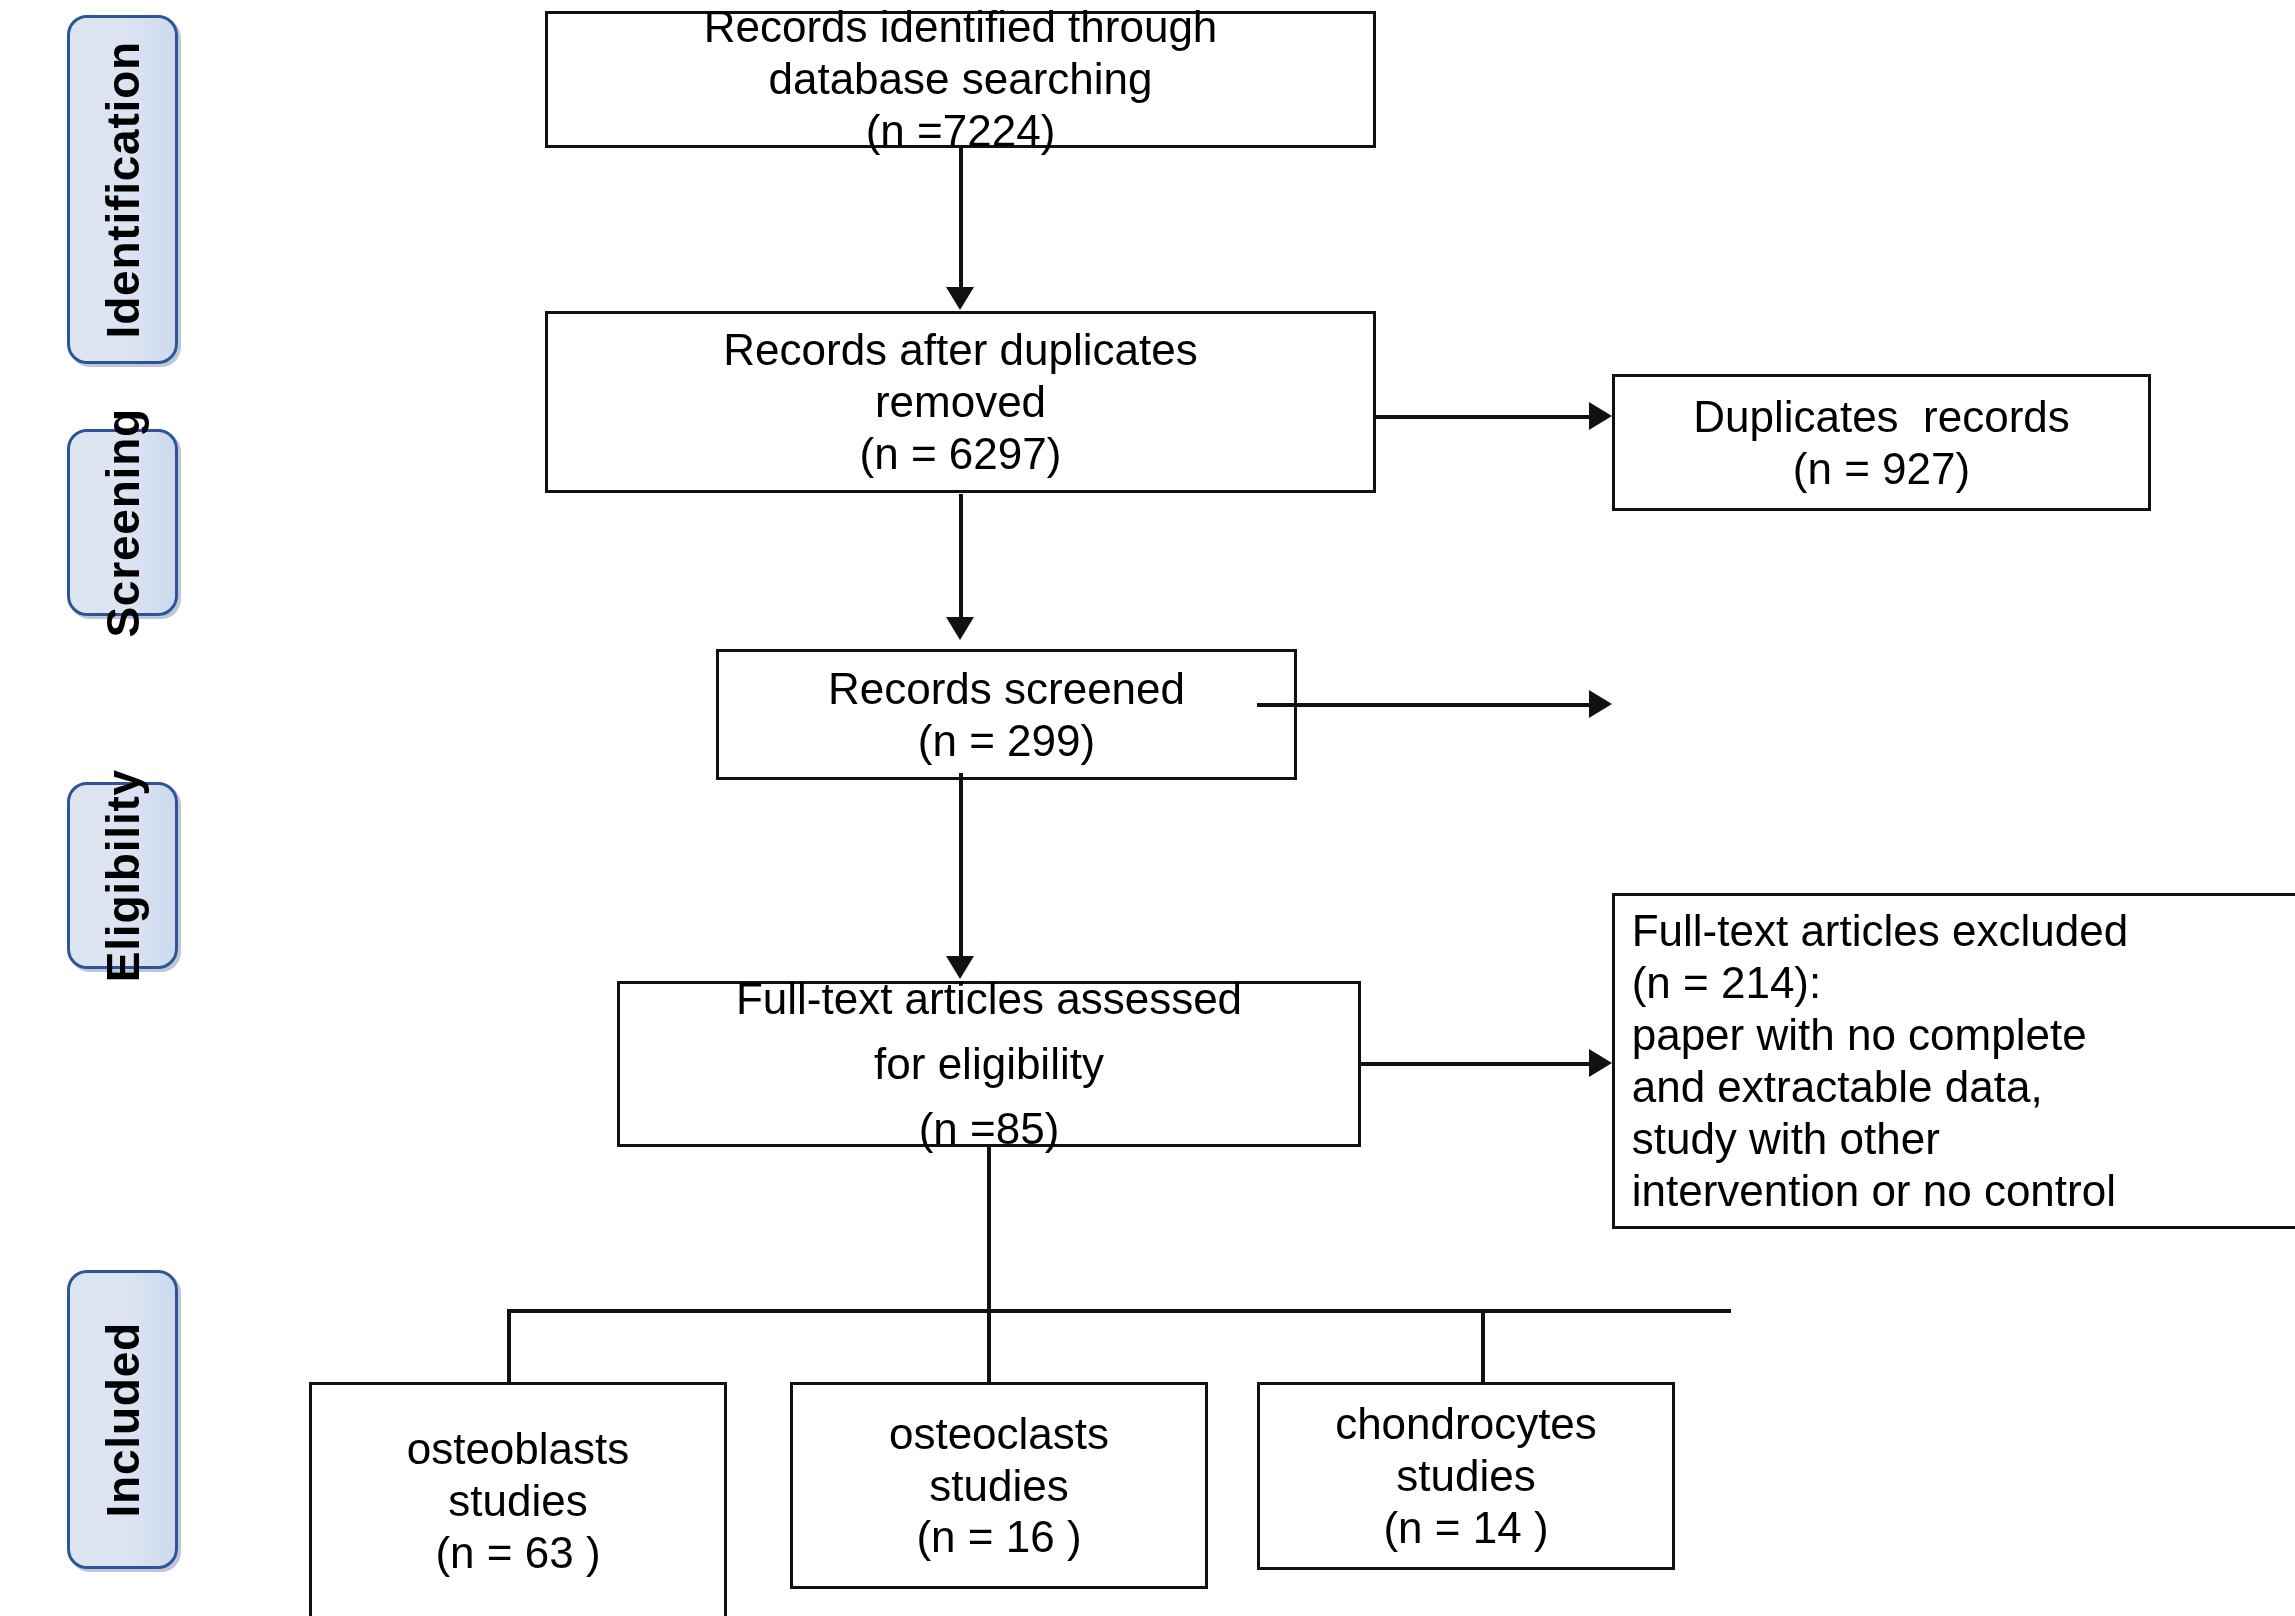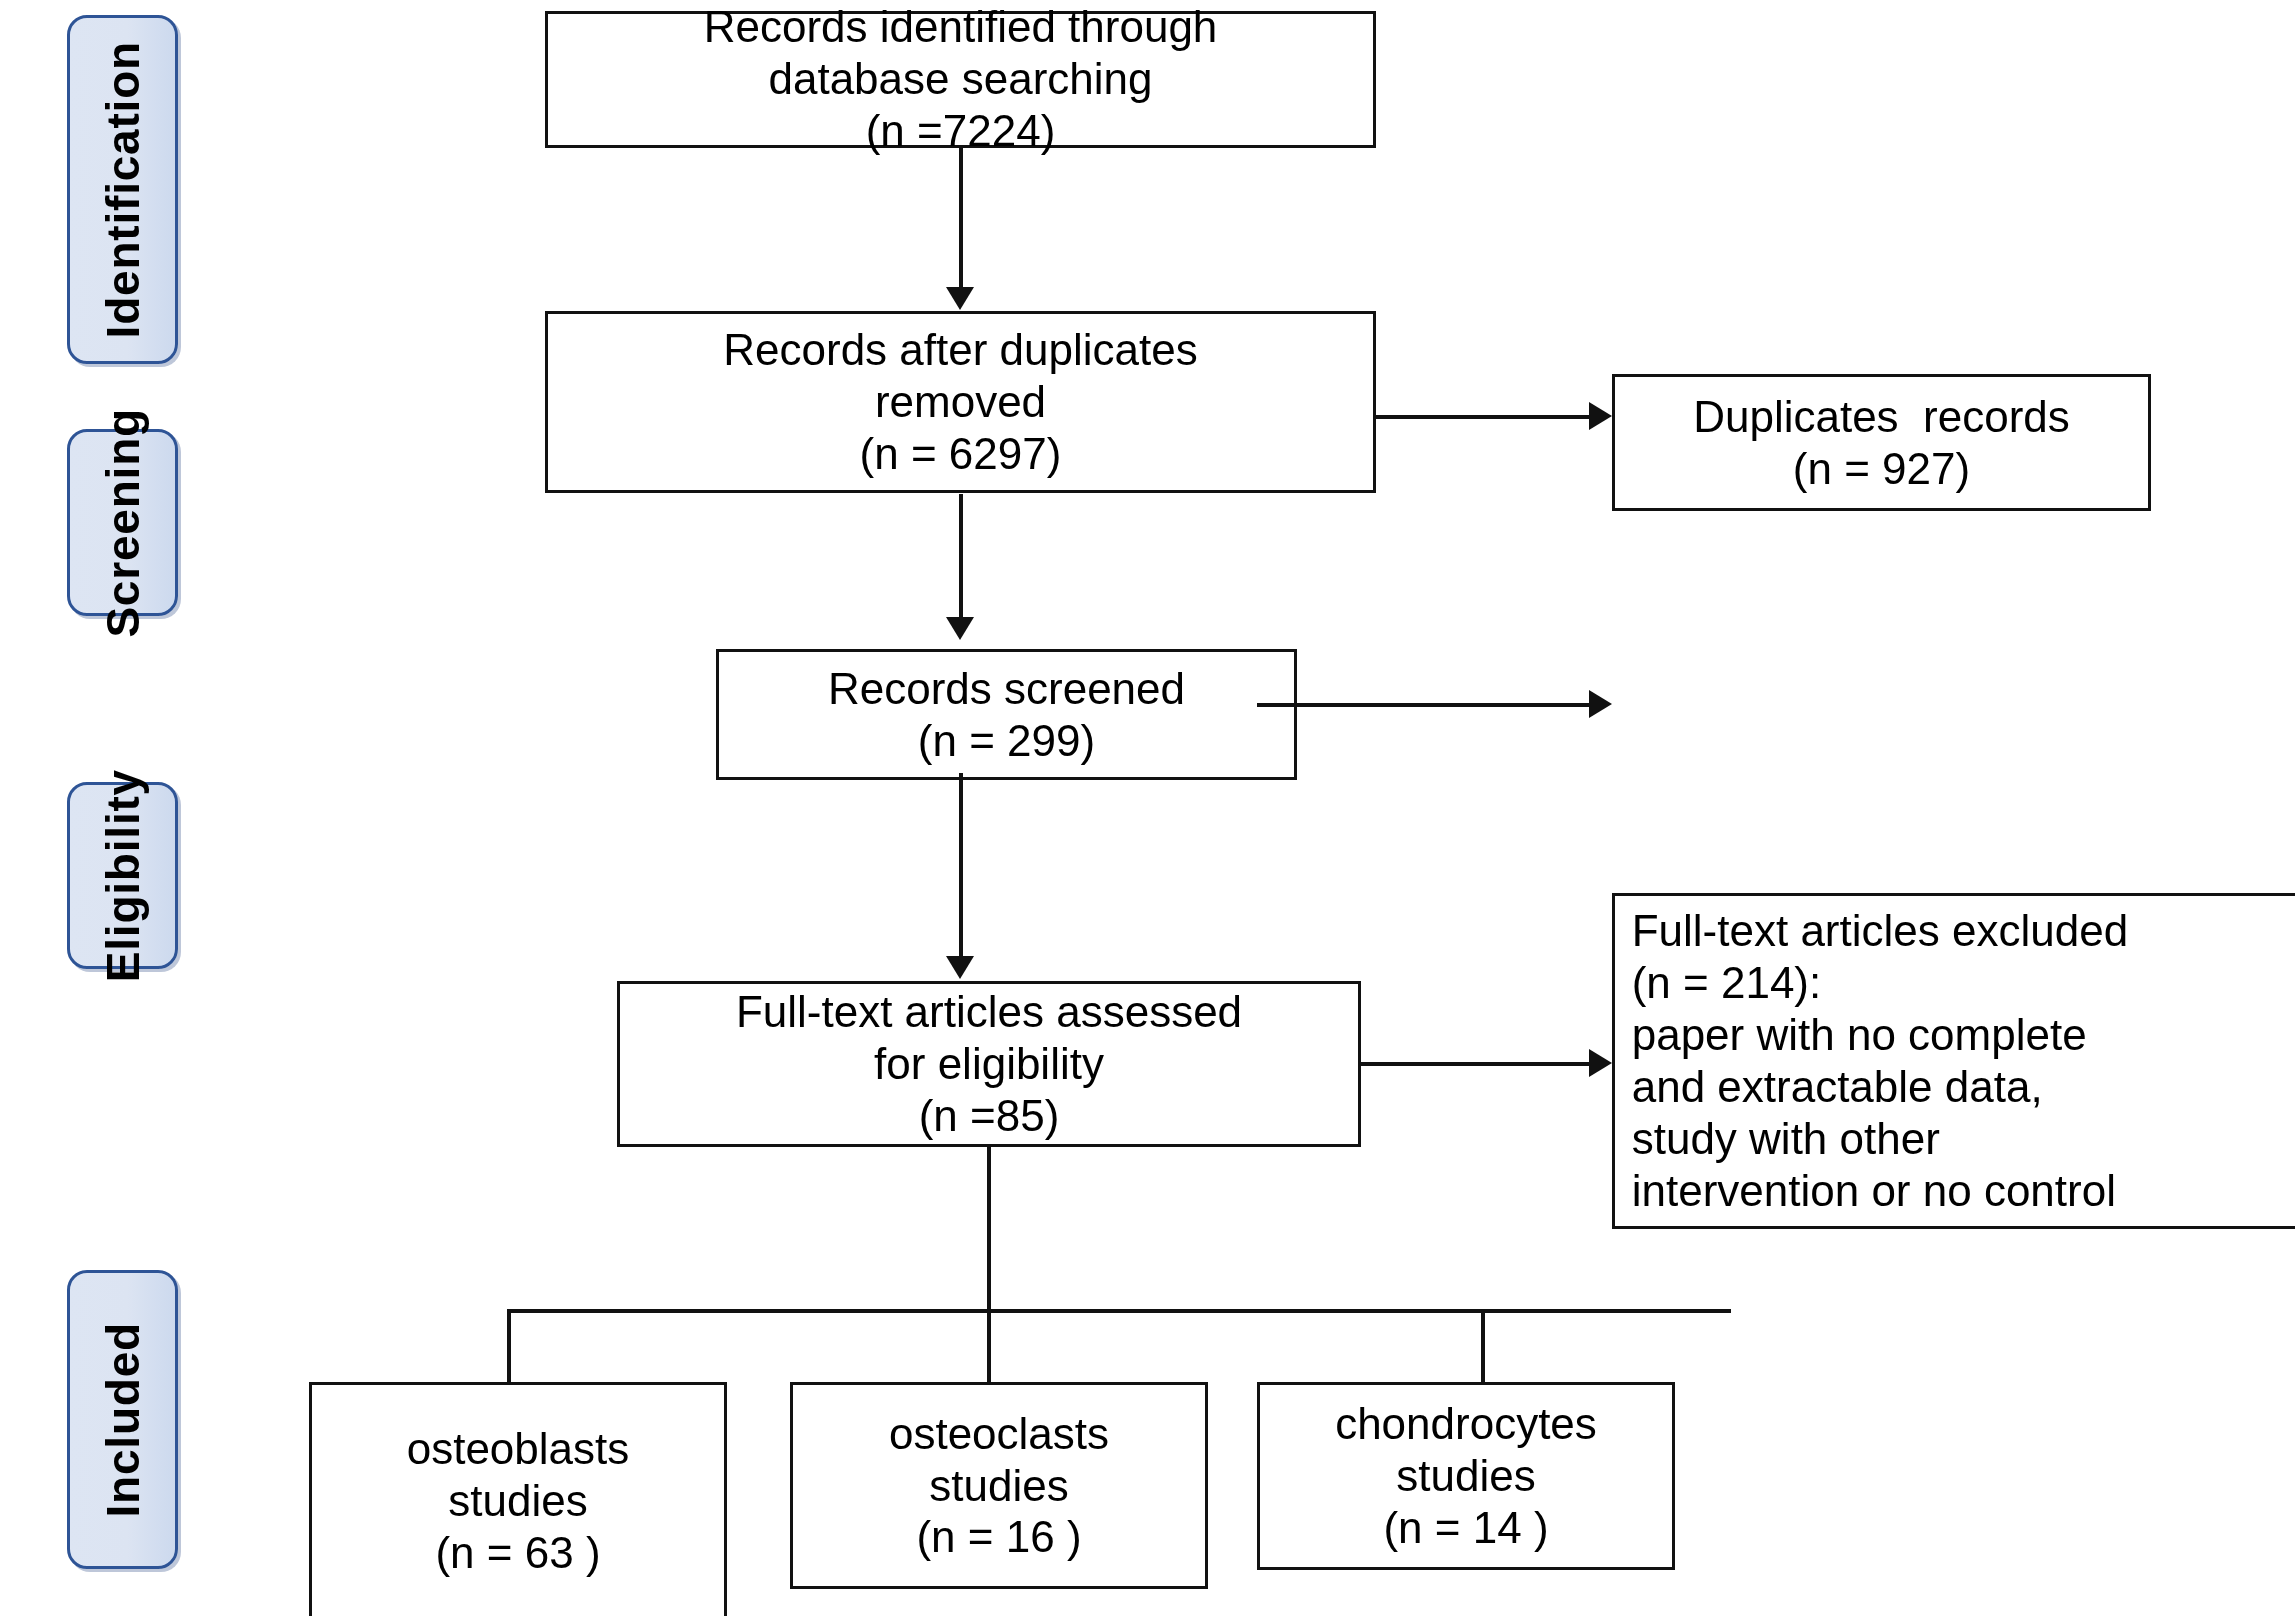--- a/index.html
+++ b/index.html
@@ -101,21 +101,21 @@
     <div class="ln">(n = 299)</div>
   </div>
 
   <div class="hline" style="left:1257px;top:703px;width:333px;"></div>
   <div class="arrow-right" style="left:1589px;top:690px;"></div>
 
 
   <div class="vline" style="left:959px;top:773px;height:186px;"></div>
   <div class="arrow-down" style="left:946px;top:956px;"></div>
 
-  <div class="fbox ctr" style="left:617px;top:981px;width:744px;height:166px;">
+  <div class="fbox ctr" style="left:617px;top:981px;width:744px;height:166px;gap:13px;">
     <div class="ln">Full-text articles assessed</div>
     <div class="ln">for eligibility</div>
     <div class="ln">(n =85)</div>
   </div>
 
   <div class="hline" style="left:1361px;top:1062px;width:229px;"></div>
   <div class="arrow-right" style="left:1589px;top:1049px;"></div>
 
   <div class="fbox lft" style="left:1612px;top:893px;width:806px;height:336px;padding-left:16.7px;">
     <div class="ln">Full-text articles excluded</div>

